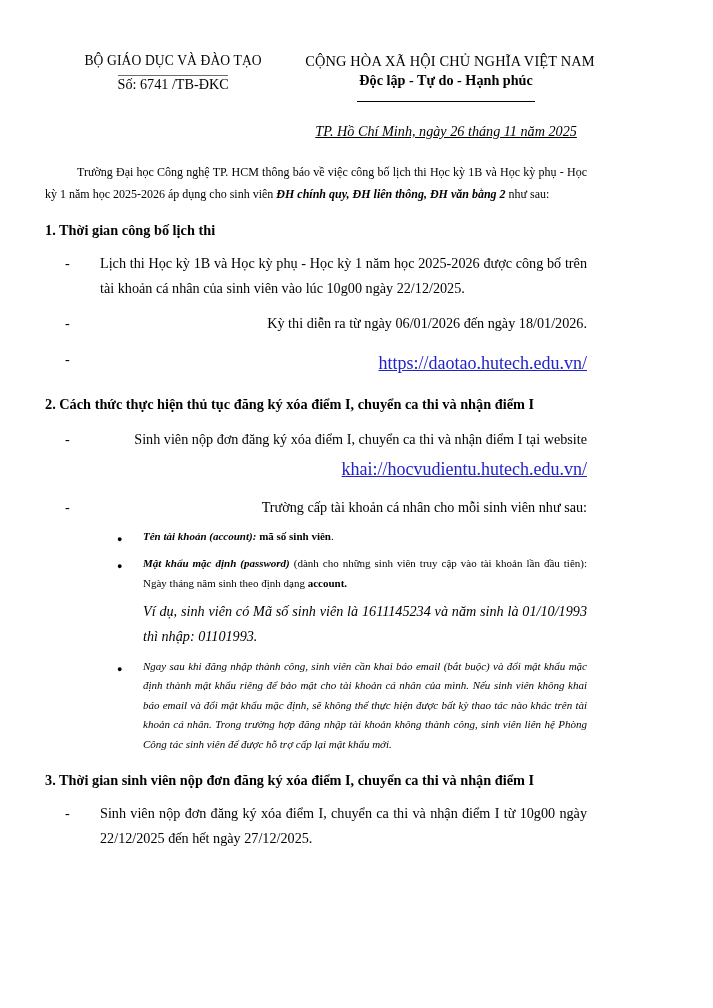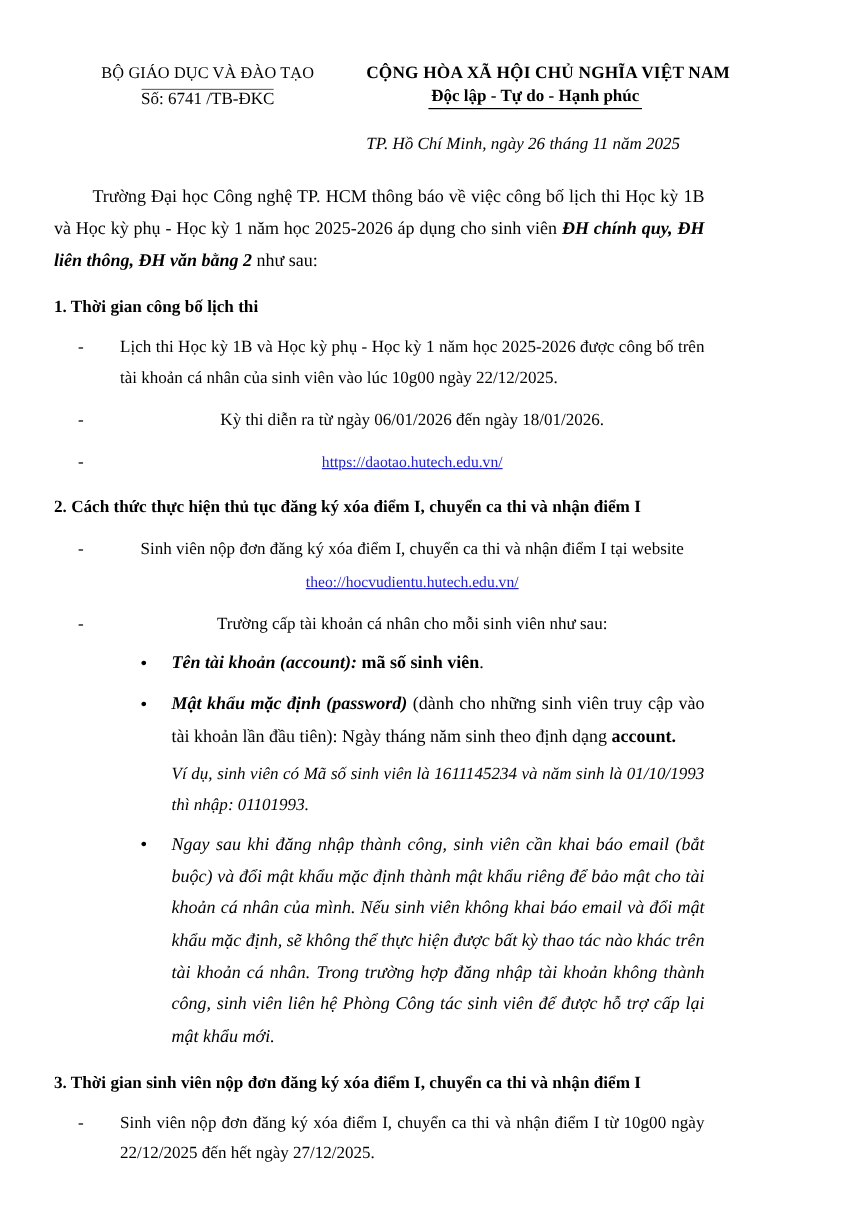--- a/index.html
+++ b/index.html
@@ -56,45 +56,46 @@
     margin-top: 2px;
   }
   .hdr-underline {
     display: inline-block;
     width: 110px;
     height: 1.6px;
     background: #6d6d6d;
   }
   .hdr-r-line-1 {
     font-size: 14.4px;
-    font-weight: bold;
+    font-weight: normal;
     line-height: 1.3;
     white-space: nowrap;
     letter-spacing: .15px;
   }
   .hdr-r-line-2 {
     font-size: 14.2px;
     font-weight: bold;
     line-height: 1.3;
     white-space: nowrap;
     display: inline-block;
     border-bottom: 1.4px solid #000;
-    padding: 0 2px 1px 2px;
+    padding: 0 2px 12px 2px;
   }
   .soline {
     text-align: center;
     font-size: 14.2px;
     white-space: nowrap;
   }
   .dateline {
-    text-align: left;
+    text-align: center;
     font-size: 14.2px;
     font-style: italic;
     margin-top: 21px;
     white-space: nowrap;
+    text-decoration: underline;
   }
 
   
   .title-block {
     text-align: center;
     margin-top: 30px;
   }
   .doc-title {
     font-size: 18.5px;
     font-weight: bold;
@@ -119,21 +120,21 @@
 
   
   .body-block {
     margin-top: 22px;
   }
   p.para {
     margin: 0;
     text-align: justify;
     text-justify: inter-word;
     line-height: 1.78;
-    font-size: 15px;
+    font-size: 12px;
     font-family: Liberation Serif, serif;
   }
   .indent {
     text-indent: 32px;
   }
   .sec-head {
     font-weight: bold;
     font-size: 14.3px;
     margin: 13px 0 0 0;
     line-height: 1.75;
@@ -152,36 +153,36 @@
     text-align: justify;
     font-size: 14.2px;
   }
   ul.dash-list > li::before {
     content: "-";
     position: absolute;
     left: 20px;
     top: 0;
   }
   ul.dash-list > li.no-justify {
-    text-align: center;
+    text-align: right;
     margin-top: 10px;
   }
 
   ul.dot-list {
     list-style: none;
     margin: 5px 0 0 0;
     padding: 0;
   }
   ul.dot-list > li {
     position: relative;
     padding-left: 98px;
     margin-top: 7px;
     line-height: 1.78;
     text-align: justify;
-    font-size: 15px;
+    font-size: 11px;
   }
   ul.dot-list > li::before {
     content: "\25CF";
     position: absolute;
     left: 72px;
     top: -1px;
     font-size: 9px;
     line-height: 2.9;
   }
   .example-note {
@@ -194,21 +195,21 @@
   li.all-italic {
     font-style: italic;
   }
 
   .bi { font-weight: bold; font-style: italic; }
   .b  { font-weight: bold; }
 
   a.doclink, .doclink {
     color: #2222cc;
     text-decoration: underline;
-    font-size: 13px;
+    font-size: 18px;
   }
   .link-line { margin-top: 1px; }
 </style>
 </head>
 <body>
 
 <div class="page">
 
   <div class="doc-header">
     <div class="hdr-left">
@@ -241,21 +242,21 @@
           <a class="doclink" href="#">https://daotao.hutech.edu.vn/</a>
         </div>
       </li>
     </ul>
 
     <p class="sec-head">2. Cách thức thực hiện thủ tục đăng ký xóa điểm I, chuyển ca thi và nhận điểm I</p>
     <ul class="dash-list">
       <li class="no-justify">
         <span>Sinh viên nộp đơn đăng ký xóa điểm I, chuyển ca thi và nhận điểm I tại website</span>
         <div class="link-line">
-          <a class="doclink" href="#">theo://hocvudientu.hutech.edu.vn/</a>
+          <a class="doclink" href="#">khai://hocvudientu.hutech.edu.vn/</a>
         </div>
       </li>
       <li class="no-justify">Trường cấp tài khoản cá nhân cho mỗi sinh viên như sau:</li>
     </ul>
 
     <ul class="dot-list">
       <li class="no-justify"><span class="bi">Tên tài khoản (account):</span><span class="b"> mã số sinh viên</span><span>.</span></li>
       <li><span class="bi">Mật khẩu mặc định (password)</span><span> (dành cho những sinh viên truy cập vào tài khoản lần đầu tiên): Ngày tháng năm sinh theo định dạng </span><span class="b">account.</span></li>
     </ul>
     <p class="example-note">Ví dụ, sinh viên có Mã số sinh viên là 1611145234 và năm sinh là 01/10/1993 thì nhập: 01101993.</p>

